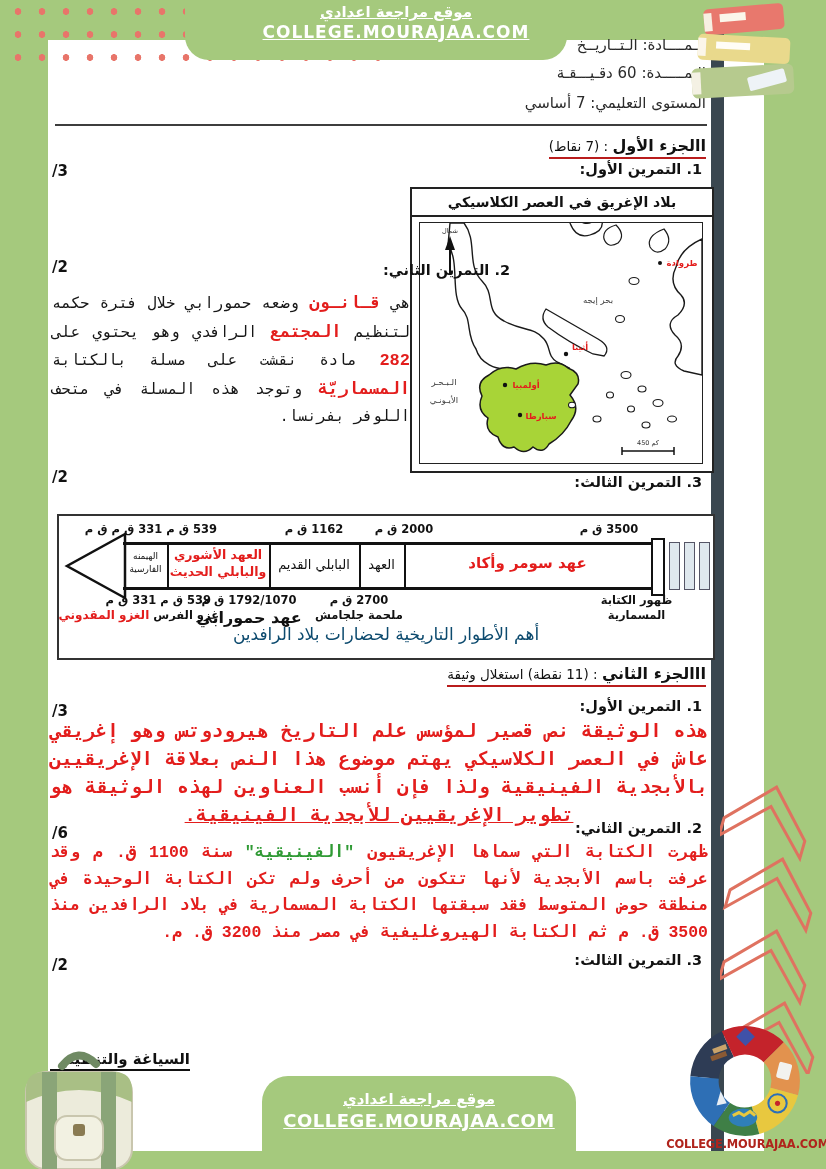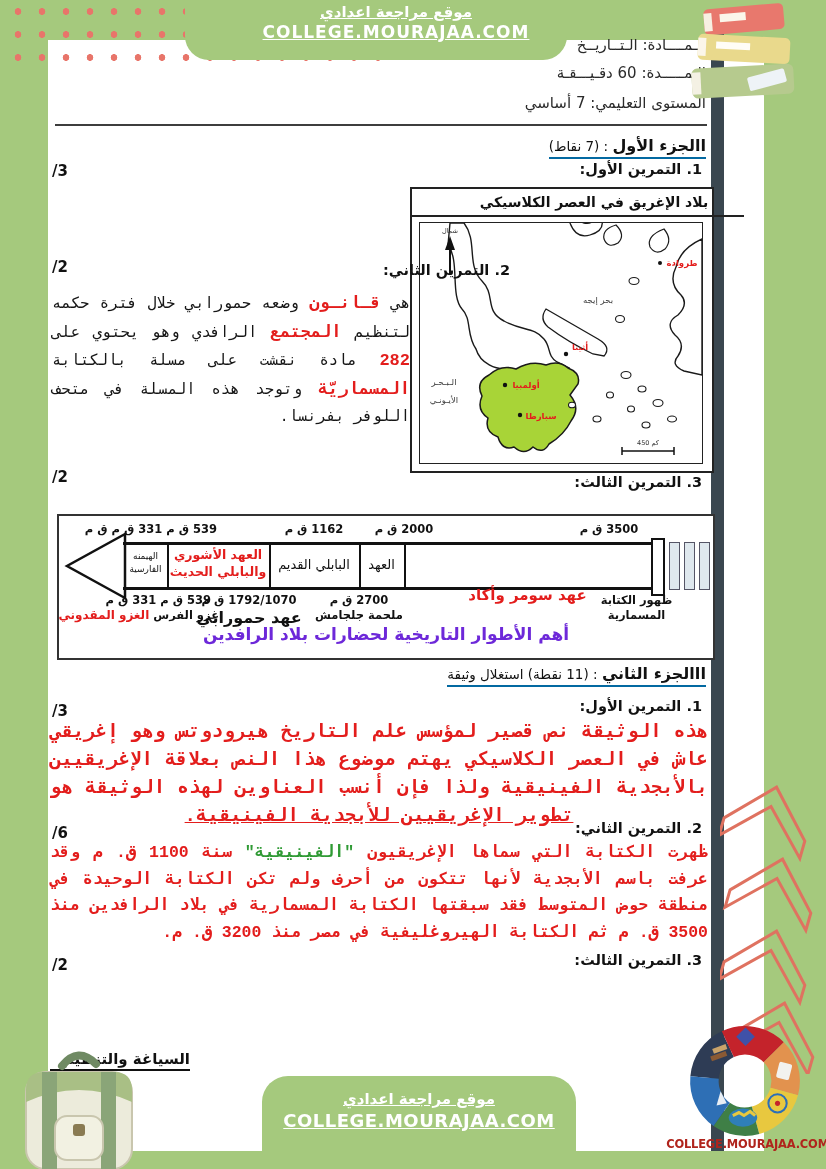--- a/index.html
+++ b/index.html
@@ -20,45 +20,45 @@
   
   #edge-bar{left:711px;top:34px;width:13px;height:1120px;background:#3a4750;}
   
   .hline{right:120px;text-align:right;direction:rtl;font-size:15px;color:#2b2b2b;width:240px;}
   #doc-title{left:192px;top:64px;width:348px;text-align:center;color:#e31d1c;font-weight:bold;font-size:19px;direction:rtl;}
   #hr1{left:55px;top:124px;width:652px;border-top:2px solid #3d3d3d;height:0;}
   .sec-head{direction:rtl;text-align:right;color:#111;}
   .sec-head .num{font-weight:bold;font-size:15px;}
   .sec-head .hd{font-weight:bold;font-size:16px;}
   .sec-head{border-bottom:0;}
-  .sec-underline{border-bottom:2px solid #0369a1;padding-bottom:2px;}
+  .sec-underline{border-bottom:2px solid #b91c1c;padding-bottom:2px;}
   .sec-head .meta{font-size:13.5px;}
   .ex-label{direction:rtl;text-align:right;font-weight:bold;font-size:14.5px;color:#111;}
   .score{font-weight:bold;font-size:15px;color:#111;}
   
   #map-fig{left:410px;top:187px;width:300px;height:282px;border:2px solid #222;background:#fff;}
-  #map-title{left:0;top:0;width:100%;height:26px;line-height:26px;text-align:center;font-weight:bold;font-size:14px;border-bottom:2px solid #222;direction:rtl;color:#111;padding-left:32px;}
+  #map-title{left:0;top:0;width:100%;height:26px;line-height:26px;text-align:center;font-weight:bold;font-size:14px;border-bottom:2px solid #222;direction:rtl;color:#111;}
   #map-inner{left:7px;top:33px;width:282px;height:240px;border:1.5px solid #222;}
   
   .para{direction:rtl;text-align:justify;color:#161616;font-family:Liberation Mono, monospace;}
   .red{color:#e31d1c;font-weight:bold;text-align:center;}
   .kw{color:#e31d1c;font-weight:bold;font-size:17px;}
   .green-kw{color:#2f9a34;font-weight:bold;}
   .u-red{text-decoration:underline;}
   #p1ex2-para{left:52px;top:290px;width:358px;font-size:15.5px;line-height:27.5px;text-align-last:right;}
   #p2ex1-para{left:50px;top:718px;width:658px;font-size:19px;line-height:28px;font-weight:bold;color:#e31d1c;text-align-last:center;}
   #p2ex2-para{left:50px;top:840px;width:658px;font-size:16.5px;line-height:26.5px;font-weight:bold;color:#e31d1c;text-align-last:right;}
   #p2ex3-para{left:50px;top:974px;width:658px;font-size:16.5px;line-height:27px;font-weight:bold;color:#e31d1c;text-align-last:center;}
   
   #tl{left:57px;top:514px;width:654px;height:142px;border:2px solid #333;background:#fff;}
   .tl-date{font-weight:bold;font-size:11.5px;color:#111;direction:rtl;white-space:nowrap;}
   .tl-seg{text-align:center;direction:rtl;}
   .tl-div{width:2px;background:#111;top:26px;height:48px;}
   .tl-bot{font-weight:bold;font-size:11.5px;color:#111;direction:rtl;text-align:center;white-space:nowrap;}
-  #tl-caption{left:0;top:108px;width:100%;text-align:center;font-weight:bold;font-size:17px;color:#6d28d9;direction:rtl;}
+  #tl-caption{left:0;top:108px;width:100%;text-align:center;font-weight:normal;font-size:17px;color:#0c4a6e;direction:rtl;}
   
   #rubric{left:50px;top:1050px;width:140px;direction:rtl;text-align:right;font-weight:bold;font-size:15px;color:#111;border-bottom:2px solid #111;padding-bottom:1px;}
   #bottom-strip{left:0;top:1151px;width:826px;height:18px;background:#a5c97d;}
   #footer-tab{left:262px;top:1076px;width:314px;height:93px;background:#a5c97d;border-radius:26px 26px 0 0;text-align:center;color:#fff;}
   #footer-tab .l1{font-size:15px;font-weight:bold;text-decoration:underline;margin-top:14px;}
   #footer-tab .l2{font-size:18px;font-weight:bold;text-decoration:underline;letter-spacing:0.5px;margin-top:2px;}
   #logo-text{left:656px;top:1136px;width:170px;text-align:center;font-size:13px;font-weight:bold;color:#b0241c;transform:scaleX(0.88);letter-spacing:-0.2px;}
   svg text{font-family:"DejaVu Sans",sans-serif;}
 </style>
 </head>
@@ -193,21 +193,21 @@
 
     <div class="abs tl-date" style="left:505px;top:6px;width:90px;text-align:center;">3500 ق م</div>
     <div class="abs tl-date" style="left:305px;top:6px;width:80px;text-align:center;">2000 ق م</div>
     <div class="abs tl-date" style="left:215px;top:6px;width:80px;text-align:center;">1162 ق م</div>
     <div class="abs tl-date" style="left:8px;top:6px;width:150px;text-align:right;">
       <span>539 ق م</span>
       <span>331 ق م</span>
       <span>ق م</span>
     </div>
 
-    <div class="abs tl-seg red" style="left:345px;width:247px;top:38px;font-size:15px;margin-top:32px;">عهد سومر وأكاد</div>
+    <div class="abs tl-seg red" style="left:345px;width:247px;top:38px;font-size:15px;">عهد سومر وأكاد</div>
     <div class="abs tl-seg" style="left:300px;width:45px;top:41px;font-size:13px;color:#111;">العهد</div>
     <div class="abs tl-seg" style="left:210px;width:90px;top:41px;font-size:13px;color:#111;">البابلي القديم</div>
     <div class="abs tl-seg red" style="left:108px;width:102px;top:31px;font-size:12.5px;line-height:1.35;">العهد الأشوري والبابلي الحديث</div>
     <div class="abs tl-seg" style="left:65px;width:43px;top:34px;font-size:9px;color:#111;line-height:1.4;">الهيمنه الفارسية</div>
 
     <div class="abs tl-bot" style="left:255px;top:77px;width:90px;">2700 ق م</div>
     <div class="abs tl-bot" style="left:248px;top:92px;width:104px;">ملحمة جلجامش</div>
     <div class="abs tl-bot" style="left:135px;top:77px;width:110px;">1792/1070 ق م</div>
     <div class="abs tl-bot red" style="left:135px;top:92px;width:110px;font-size:16px;">عهد حمورابي</div>
     <div class="abs tl-bot" style="left:2px;top:77px;width:150px;text-align:right;">

